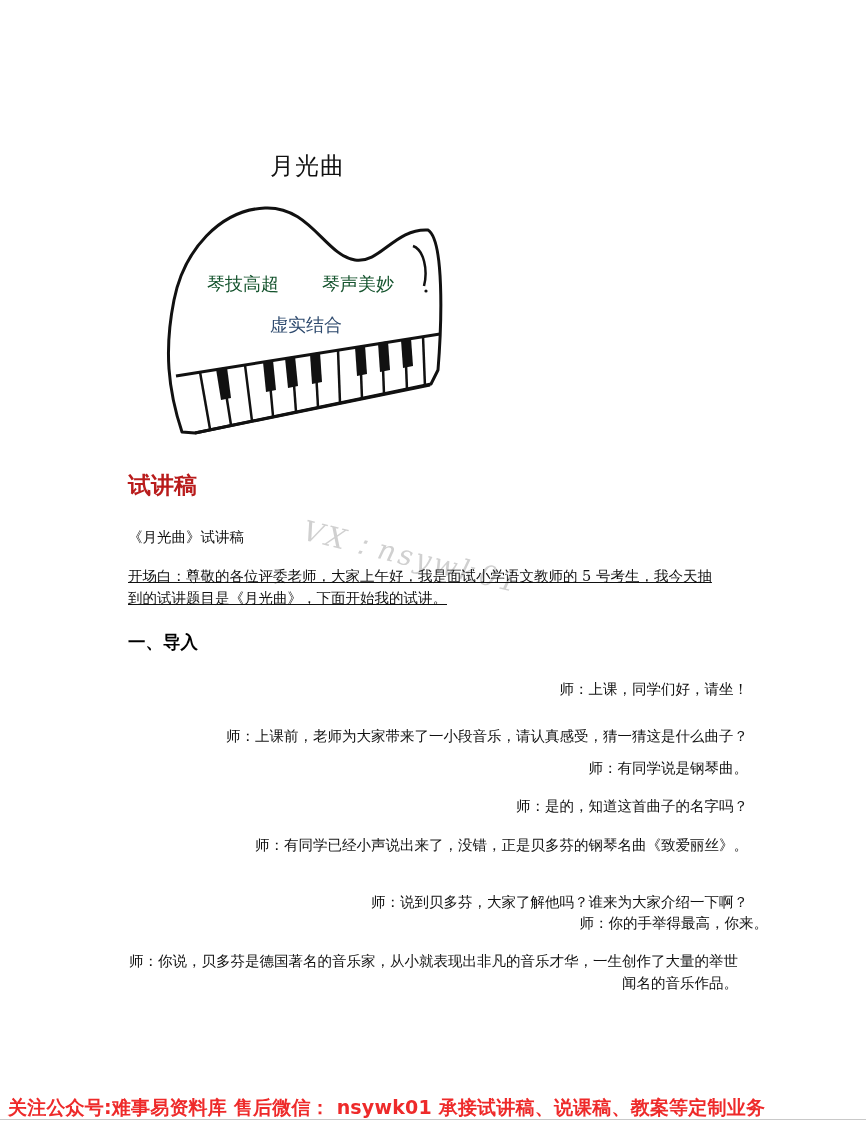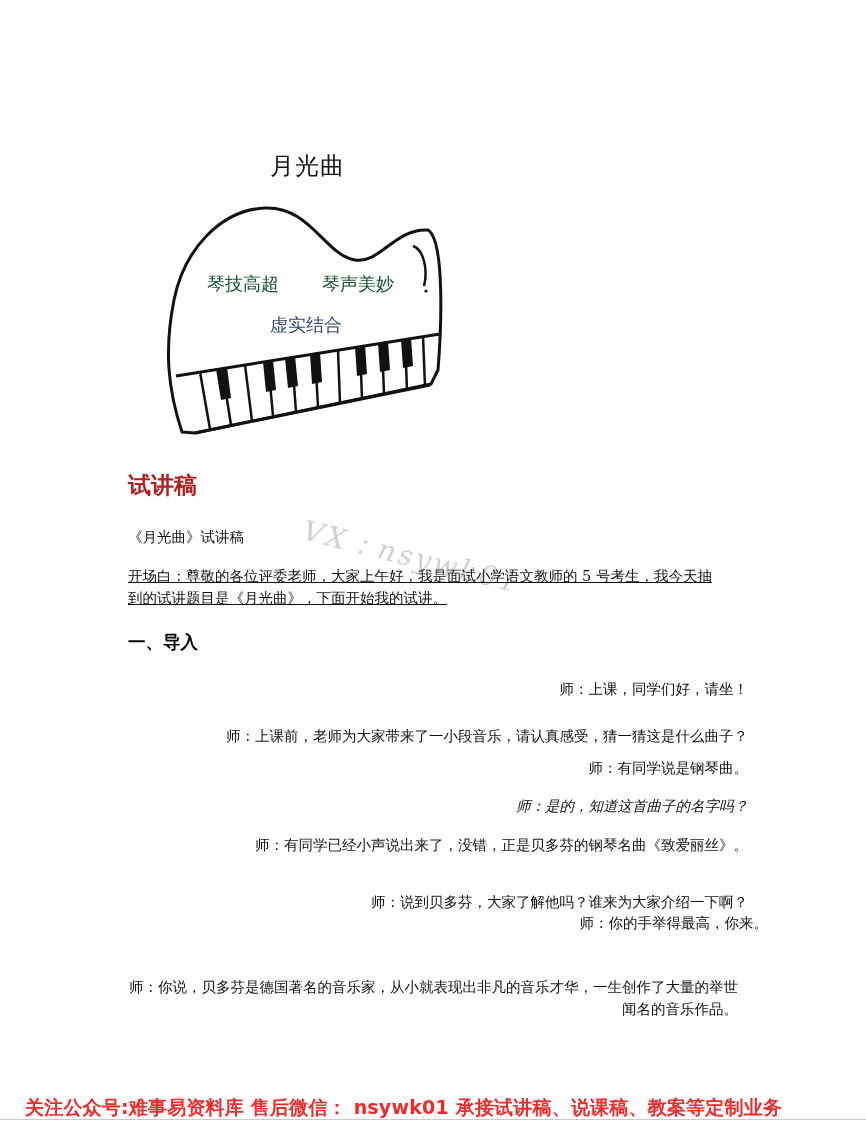--- a/index.html
+++ b/index.html
@@ -100,21 +100,21 @@
       position: absolute;
       left: 0;
       top: 1092px;
       width: 866px;
       height: 30px;
       font-family: "DejaVu Sans", "Liberation Sans", sans-serif;
       font-weight: bold;
       font-size: 19px;
       color: #ee2a2a;
       white-space: nowrap;
-      padding-left: 25px;
+      padding-left: 8px;
       box-sizing: border-box;
       line-height: 30px;
       letter-spacing: 0.2px;
     }
     .footer-rule {
       position: absolute;
       left: 0;
       top: 1119px;
       width: 866px;
       height: 1px;
@@ -173,20 +173,20 @@
 
 <div class="watermark">VX：nsywk01</div>
 
 <div class="para" style="top:565px;text-decoration:underline;">开场白：尊敬的各位评委老师，大家上午好，我是面试小学语文教师的 5 号考生，我今天抽到的试讲题目是《月光曲》，下面开始我的试讲。</div>
 
 <div class="h2">一、导入</div>
 
 <div class="line" style="top:678px;">师：上课，同学们好，请坐！</div>
 <div class="line" style="top:717px;margin-top:8px;">师：上课前，老师为大家带来了一小段音乐，请认真感受，猜一猜这是什么曲子？</div>
 <div class="line" style="top:757px;">师：有同学说是钢琴曲。</div>
-<div class="line" style="top:795px;font-style:italic;">师：是的，知道这首曲子的名字吗？</div>
+<div class="line" style="top:795px;">师：是的，知道这首曲子的名字吗？</div>
 <div class="line" style="top:834px;">师：有同学已经小声说出来了，没错，正是贝多芬的钢琴名曲《致爱丽丝》。</div>
 <div class="line" style="top:891px;">师：说到贝多芬，大家了解他吗？谁来为大家介绍一下啊？</div>
 <div class="line" style="top:912px;margin-left:20px;">师：你的手举得最高，你来。</div>
-<div class="line" style="top:976px; width:610px;font-family:Liberation Serif, serif;">师：你说，贝多芬是德国著名的音乐家，从小就表现出非凡的音乐才华，一生创作了大量的举世闻名的音乐作品。</div>
+<div class="line" style="top:950px; width:610px;font-family:Liberation Serif, serif;">师：你说，贝多芬是德国著名的音乐家，从小就表现出非凡的音乐才华，一生创作了大量的举世闻名的音乐作品。</div>
 
 <div class="footer-banner">关注公众号:难事易资料库  售后微信： nsywk01   承接试讲稿、说课稿、教案等定制业务</div>
 <div class="footer-rule"></div>
 
 </body></html>

